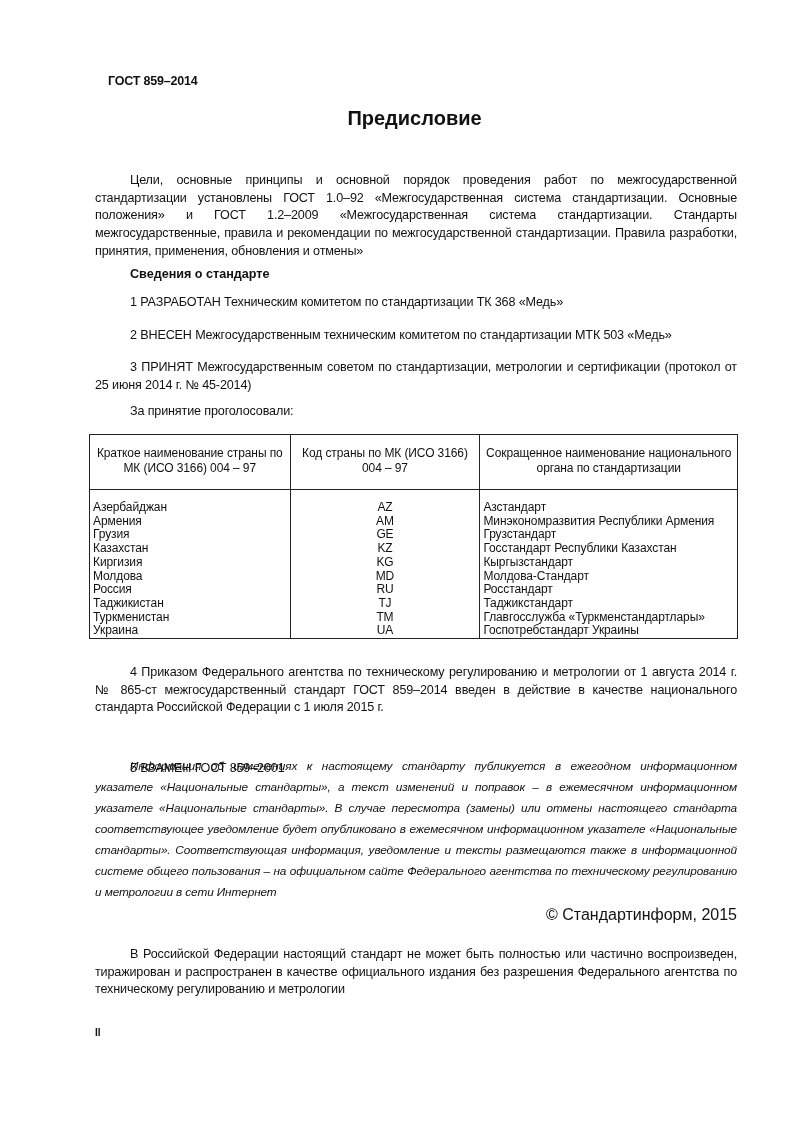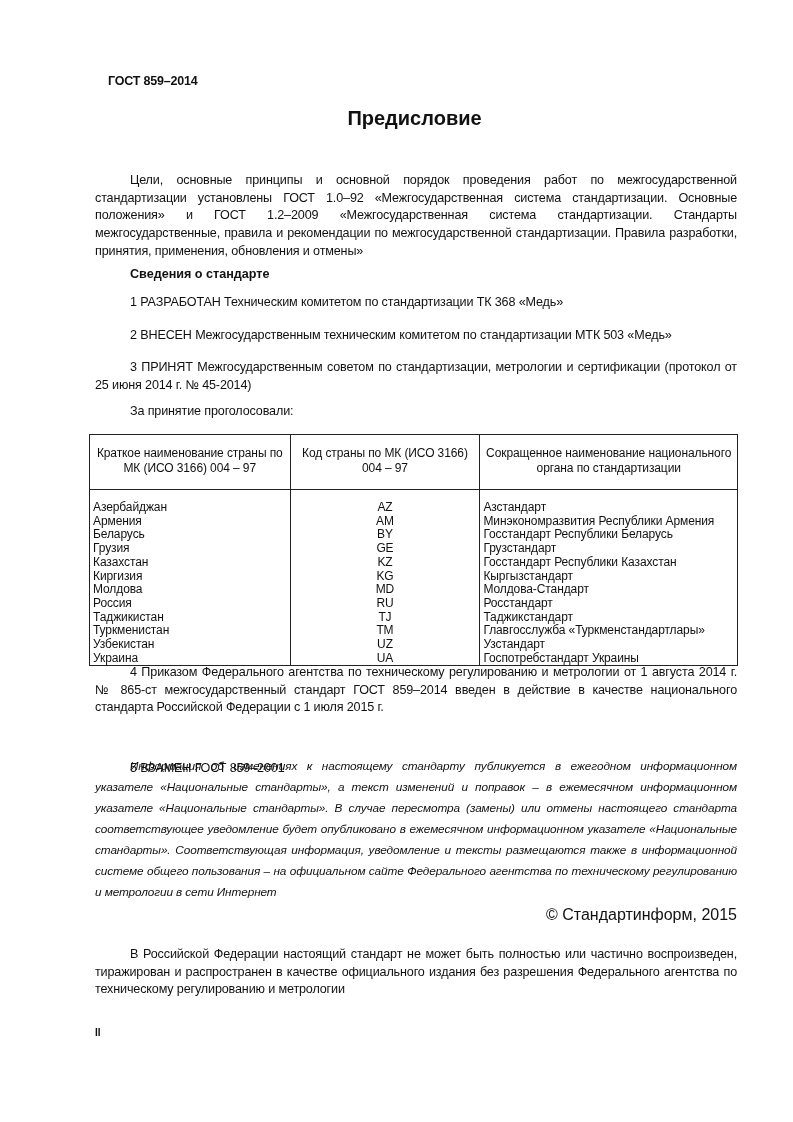--- a/index.html
+++ b/index.html
@@ -134,25 +134,20 @@
         <td>Азербайджан</td>
         <td class="code">AZ</td>
         <td>Азстандарт</td>
       </tr>
       <tr>
         <td>Армения</td>
         <td class="code">AM</td>
         <td>Минэкономразвития Республики Армения</td>
       </tr>
       <tr>
-        <td>Беларусь</td>
-        <td class="code">BY</td>
-        <td>Госстандарт Республики Беларусь</td>
-      </tr>
-      <tr>
         <td>Грузия</td>
         <td class="code">GE</td>
         <td>Грузстандарт</td>
       </tr>
       <tr>
         <td>Казахстан</td>
         <td class="code">KZ</td>
         <td>Госстандарт Республики Казахстан</td>
       </tr>
       <tr>
@@ -173,25 +168,20 @@
       <tr>
         <td>Таджикистан</td>
         <td class="code">TJ</td>
         <td>Таджикстандарт</td>
       </tr>
       <tr>
         <td>Туркменистан</td>
         <td class="code">TM</td>
         <td>Главгосслужба «Туркменстандартлары»</td>
       </tr>
-      <tr>
-        <td>Узбекистан</td>
-        <td class="code">UZ</td>
-        <td>Узстандарт</td>
-      </tr>
       <tr class="last">
         <td>Украина</td>
         <td class="code">UA</td>
         <td>Госпотребстандарт Украины</td>
       </tr>
     </tbody>
 </table>
 
 <div class="abs para item4"><span class="indent"></span><span>4 Приказом Федерального агентства по техническому регулированию и метрологии от 1 августа 2014 г. № 865-ст межгосударственный стандарт ГОСТ 859–2014 введен в действие в качестве национального стандарта Российской Федерации с 1 июля 2015 г.</span></div>
 

